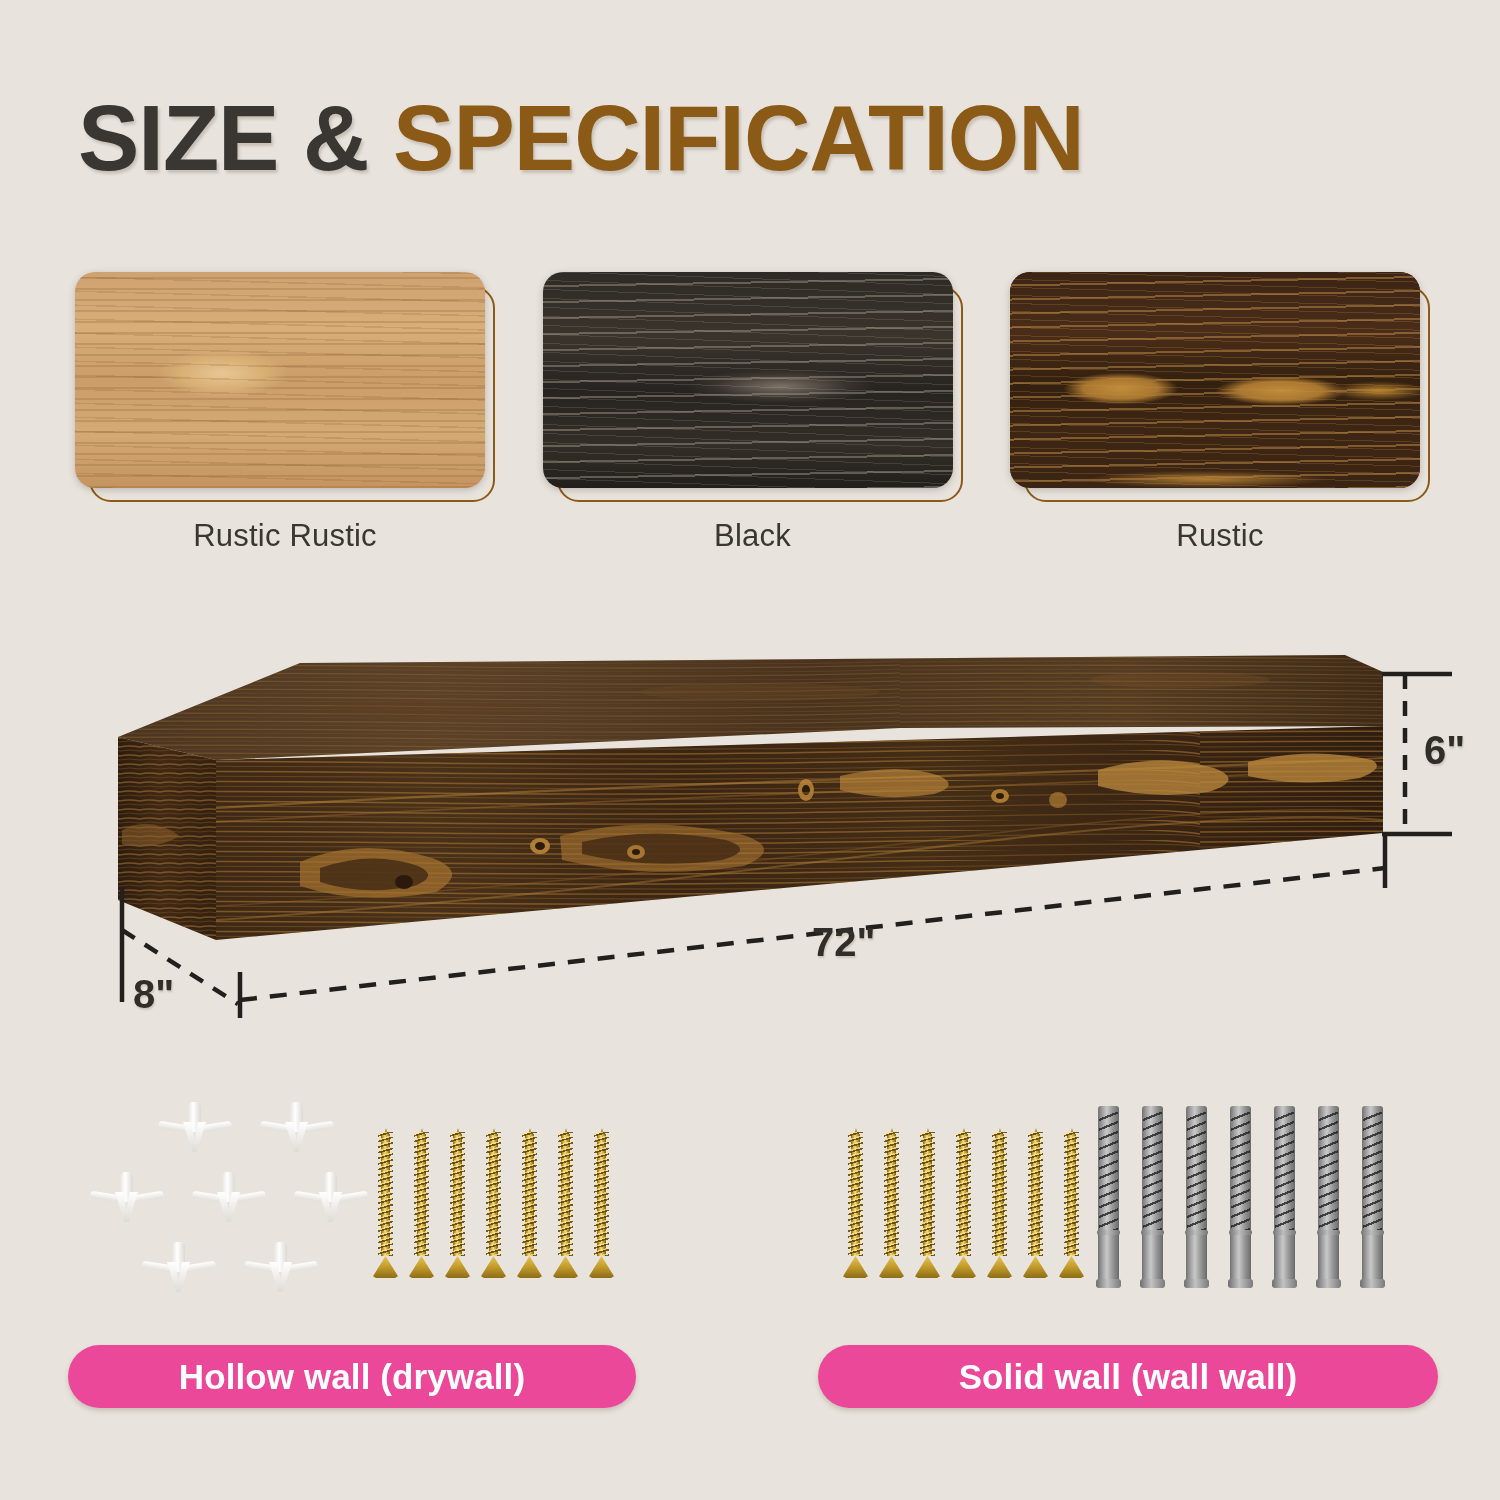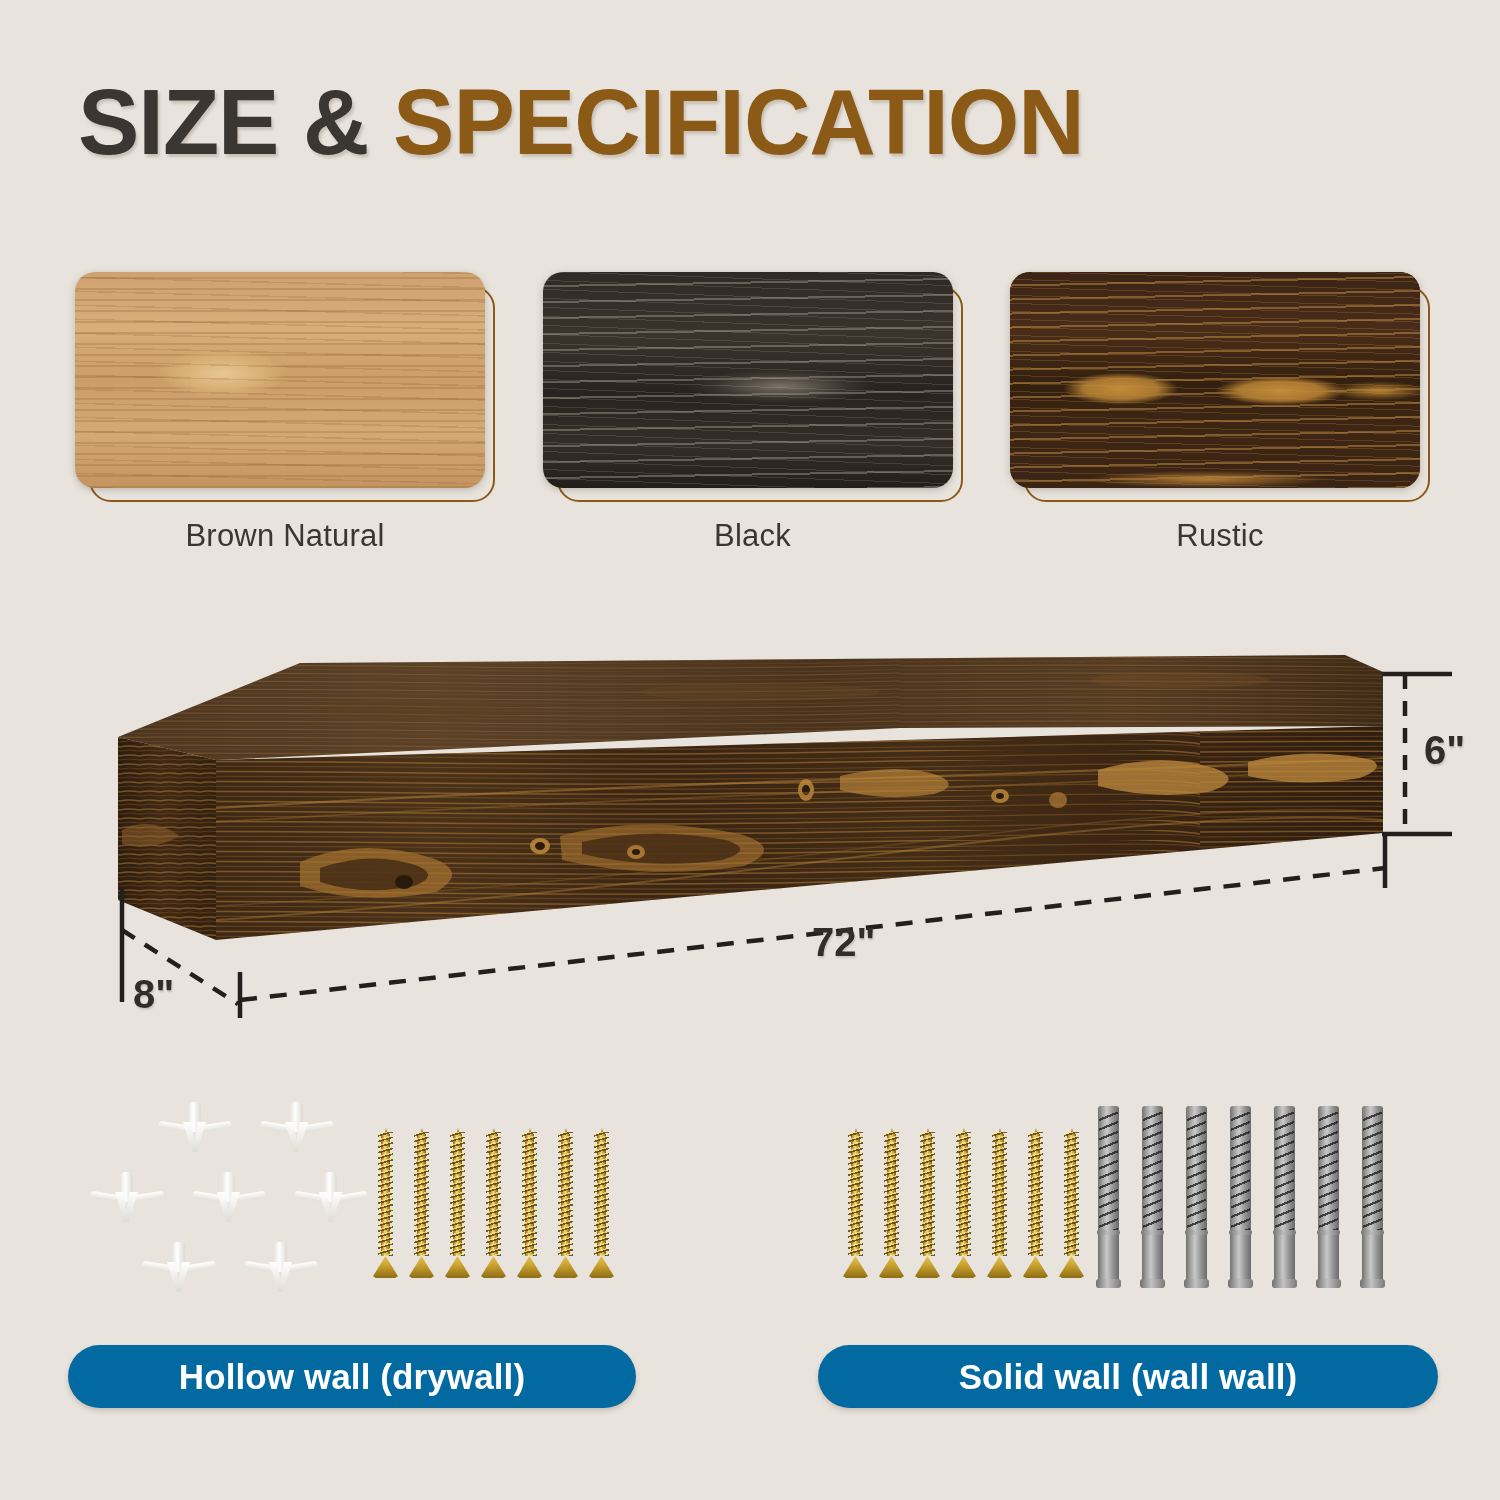--- a/index.html
+++ b/index.html
@@ -12,21 +12,21 @@
     background: #e8e4dd;
     font-family: "Liberation Sans", sans-serif;
     overflow: hidden;
     position: relative;
   }
 
   
   .title {
     position: absolute;
     left: 78px;
-    top: 76px;
+    top: 92px;
     font-size: 92px;
     font-weight: 700;
     letter-spacing: -1px;
     line-height: 1;
     white-space: nowrap;
     text-shadow: 2px 3px 3px rgba(90,70,50,0.22);
   }
   .title .dark { color: #3a3733; }
   .title .brown { color: #8b5a16; }
 
@@ -226,21 +226,21 @@
     position: absolute; left: 25px; top: 22px; width: 23px; height: 30px;
     background: linear-gradient(180deg,#ffffff,#dedcd5);
     clip-path: polygon(0% 0%, 36% 0%, 50% 62%, 64% 0%, 100% 0%, 60% 100%, 40% 100%);
   }
 
   
   .pill {
     position: absolute;
     height: 63px;
     border-radius: 34px;
-    background: #0369a1;
+    background: #ec4899;
     color: #ffffff;
     font-size: 35px;
     font-weight: 700;
     display: flex;
     align-items: center;
     justify-content: center;
     box-shadow: 0 3px 5px rgba(90,70,50,0.22);
     letter-spacing: 0.1px;
   }
   .pill-hollow { left: 68px; top: 1345px; width: 568px; }
@@ -253,21 +253,21 @@
   <span class="dark">SIZE &amp;</span><span>&nbsp;</span><span class="brown">SPECIFICATION</span>
 </div>
 
 <div class="swatch-row">
 
   <div class="swatch-cell">
     <div class="swatch-frame"></div>
     <div class="swatch-img">
       <div class="wood-natural"></div>
     </div>
-    <div class="swatch-label">Brown Natural</div>
+    <div class="swatch-label">Rustic Rustic</div>
   </div>
 
   <div class="swatch-cell">
     <div class="swatch-frame"></div>
     <div class="swatch-img">
       <div class="wood-black"></div>
     </div>
     <div class="swatch-label">Black</div>
   </div>
 

